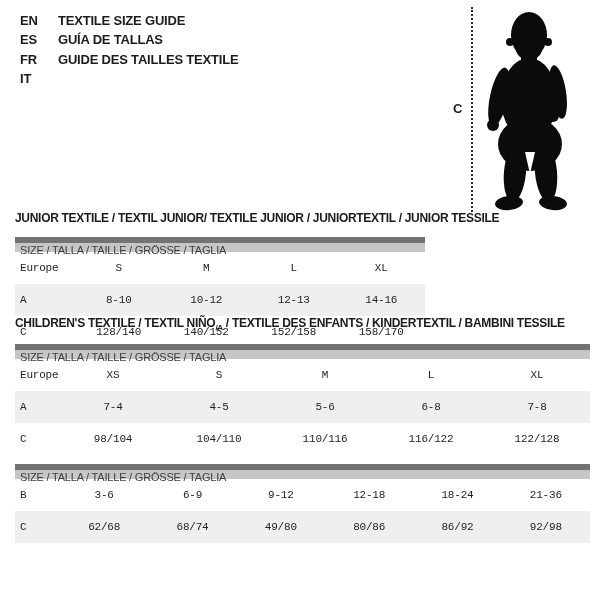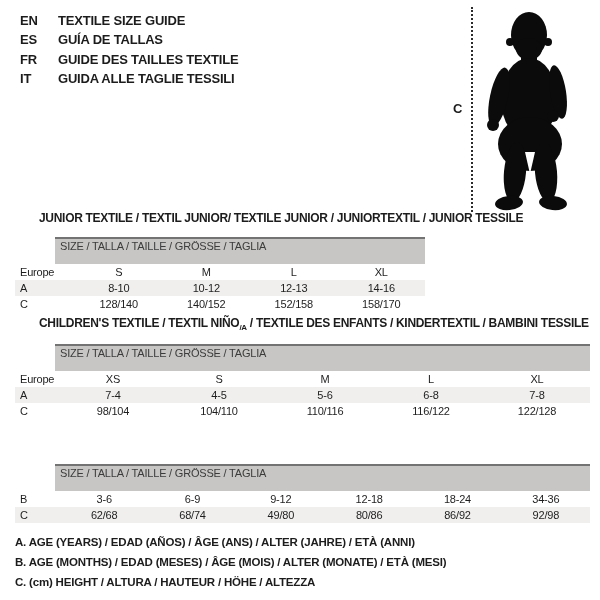--- a/index.html
+++ b/index.html
@@ -8,29 +8,29 @@
     font-family:"Liberation Sans","DejaVu Sans",sans-serif;color:#1c1c1c;
   }
   
   #langs{position:absolute;left:20px;top:11px;font-size:13px;font-weight:bold;letter-spacing:-0.2px;}
   #langs .lang-row{display:grid;grid-template-columns:38px auto;line-height:19.4px;}
   
   #measure-line{position:absolute;left:471px;top:7px;height:205px;width:0;border-left:2px dotted #2b2b2b;}
   #figure-label{position:absolute;left:453px;top:101px;font-size:13px;font-weight:bold;}
   #baby{position:absolute;left:484px;top:2px;}
   
-  .tbl-title{position:absolute;left:15px;font-size:12px;font-weight:bold;letter-spacing:-0.3px;white-space:nowrap;margin-left:24px;}
+  .tbl-title{position:absolute;left:15px;font-size:12px;font-weight:bold;letter-spacing:-0.3px;white-space:nowrap;}
   .tbl-title .subscript{font-size:8px;vertical-align:-3px;}
   .tbl-wrap{position:absolute;left:15px;}
   .size-bar{
-    height:27px;line-height:15px;background:#c7c6c4;border-top:2px solid #737373;
-    font-size:11px;color:#3c3c3c;padding-left:5px;letter-spacing:-0.2px;box-sizing:border-box;margin-left:40px;
+    height:15px;line-height:15px;background:#c7c6c4;border-top:6px solid #737373;
+    font-size:11px;color:#3c3c3c;padding-left:5px;letter-spacing:-0.2px;box-sizing:border-box;
   }
   table{border-collapse:collapse;table-layout:fixed;font-size:11px;color:#1e1e1e;letter-spacing:-0.2px;}
-  td{height:16px;padding:0;text-align:center;overflow:hidden;}
+  td{height:32px;padding:0;text-align:center;overflow:hidden;font-family:Liberation Mono, monospace;}
   td.rowlabel{text-align:left;padding-left:5px;}
   tr.shade td{background:#f0efee;}
   
   #notes{position:absolute;left:15px;top:532px;font-size:11.5px;font-weight:bold;letter-spacing:-0.2px;line-height:20px;}
 </style>
 </head>
 <body>
 
 <div id="page">
 
@@ -42,21 +42,20 @@
     <div class="lang-row">
       <span>ES</span>
       <span>GUÍA DE TALLAS</span>
     </div>
     <div class="lang-row">
       <span>FR</span>
       <span>GUIDE DES TAILLES TEXTILE</span>
     </div>
     <div class="lang-row">
       <span>IT</span>
-      <span>GUIDA ALLE TAGLIE TESSILI</span>
     </div>
   </div>
 
   <div id="measure-line"></div>
   <div id="figure-label">C</div>
   <svg id="baby" width="112" height="212" viewBox="0 0 112 212">
     <g fill="#0b0b0b">
       <ellipse cx="45" cy="33" rx="18" ry="23"></ellipse>
       <circle cx="26" cy="40" r="4"></circle>
       <circle cx="64" cy="40" r="4"></circle>
@@ -169,34 +168,29 @@
           <col>
         </colgroup>
       <tbody>
           <tr>
         <td class="rowlabel">B</td>
         <td>3-6</td>
         <td>6-9</td>
         <td>9-12</td>
         <td>12-18</td>
         <td>18-24</td>
-        <td>34-36</td>
+        <td>21-36</td>
       </tr>
       <tr class="shade">
         <td class="rowlabel">C</td>
         <td>62/68</td>
         <td>68/74</td>
         <td>49/80</td>
         <td>80/86</td>
         <td>86/92</td>
         <td>92/98</td>
       </tr>
     </tbody>
       </table>
   </div>
 
-  <div id="notes">
-    <div>A. AGE (YEARS) / EDAD (AÑOS) / ÂGE (ANS) / ALTER (JAHRE) / ETÀ (ANNI)</div>
-    <div>B. AGE (MONTHS) / EDAD (MESES) / ÂGE (MOIS) / ALTER (MONATE) / ETÀ (MESI)</div>
-    <div>C. (cm) HEIGHT / ALTURA / HAUTEUR / HÖHE / ALTEZZA</div>
-  </div>
 
 </div>
 
 </body></html>

